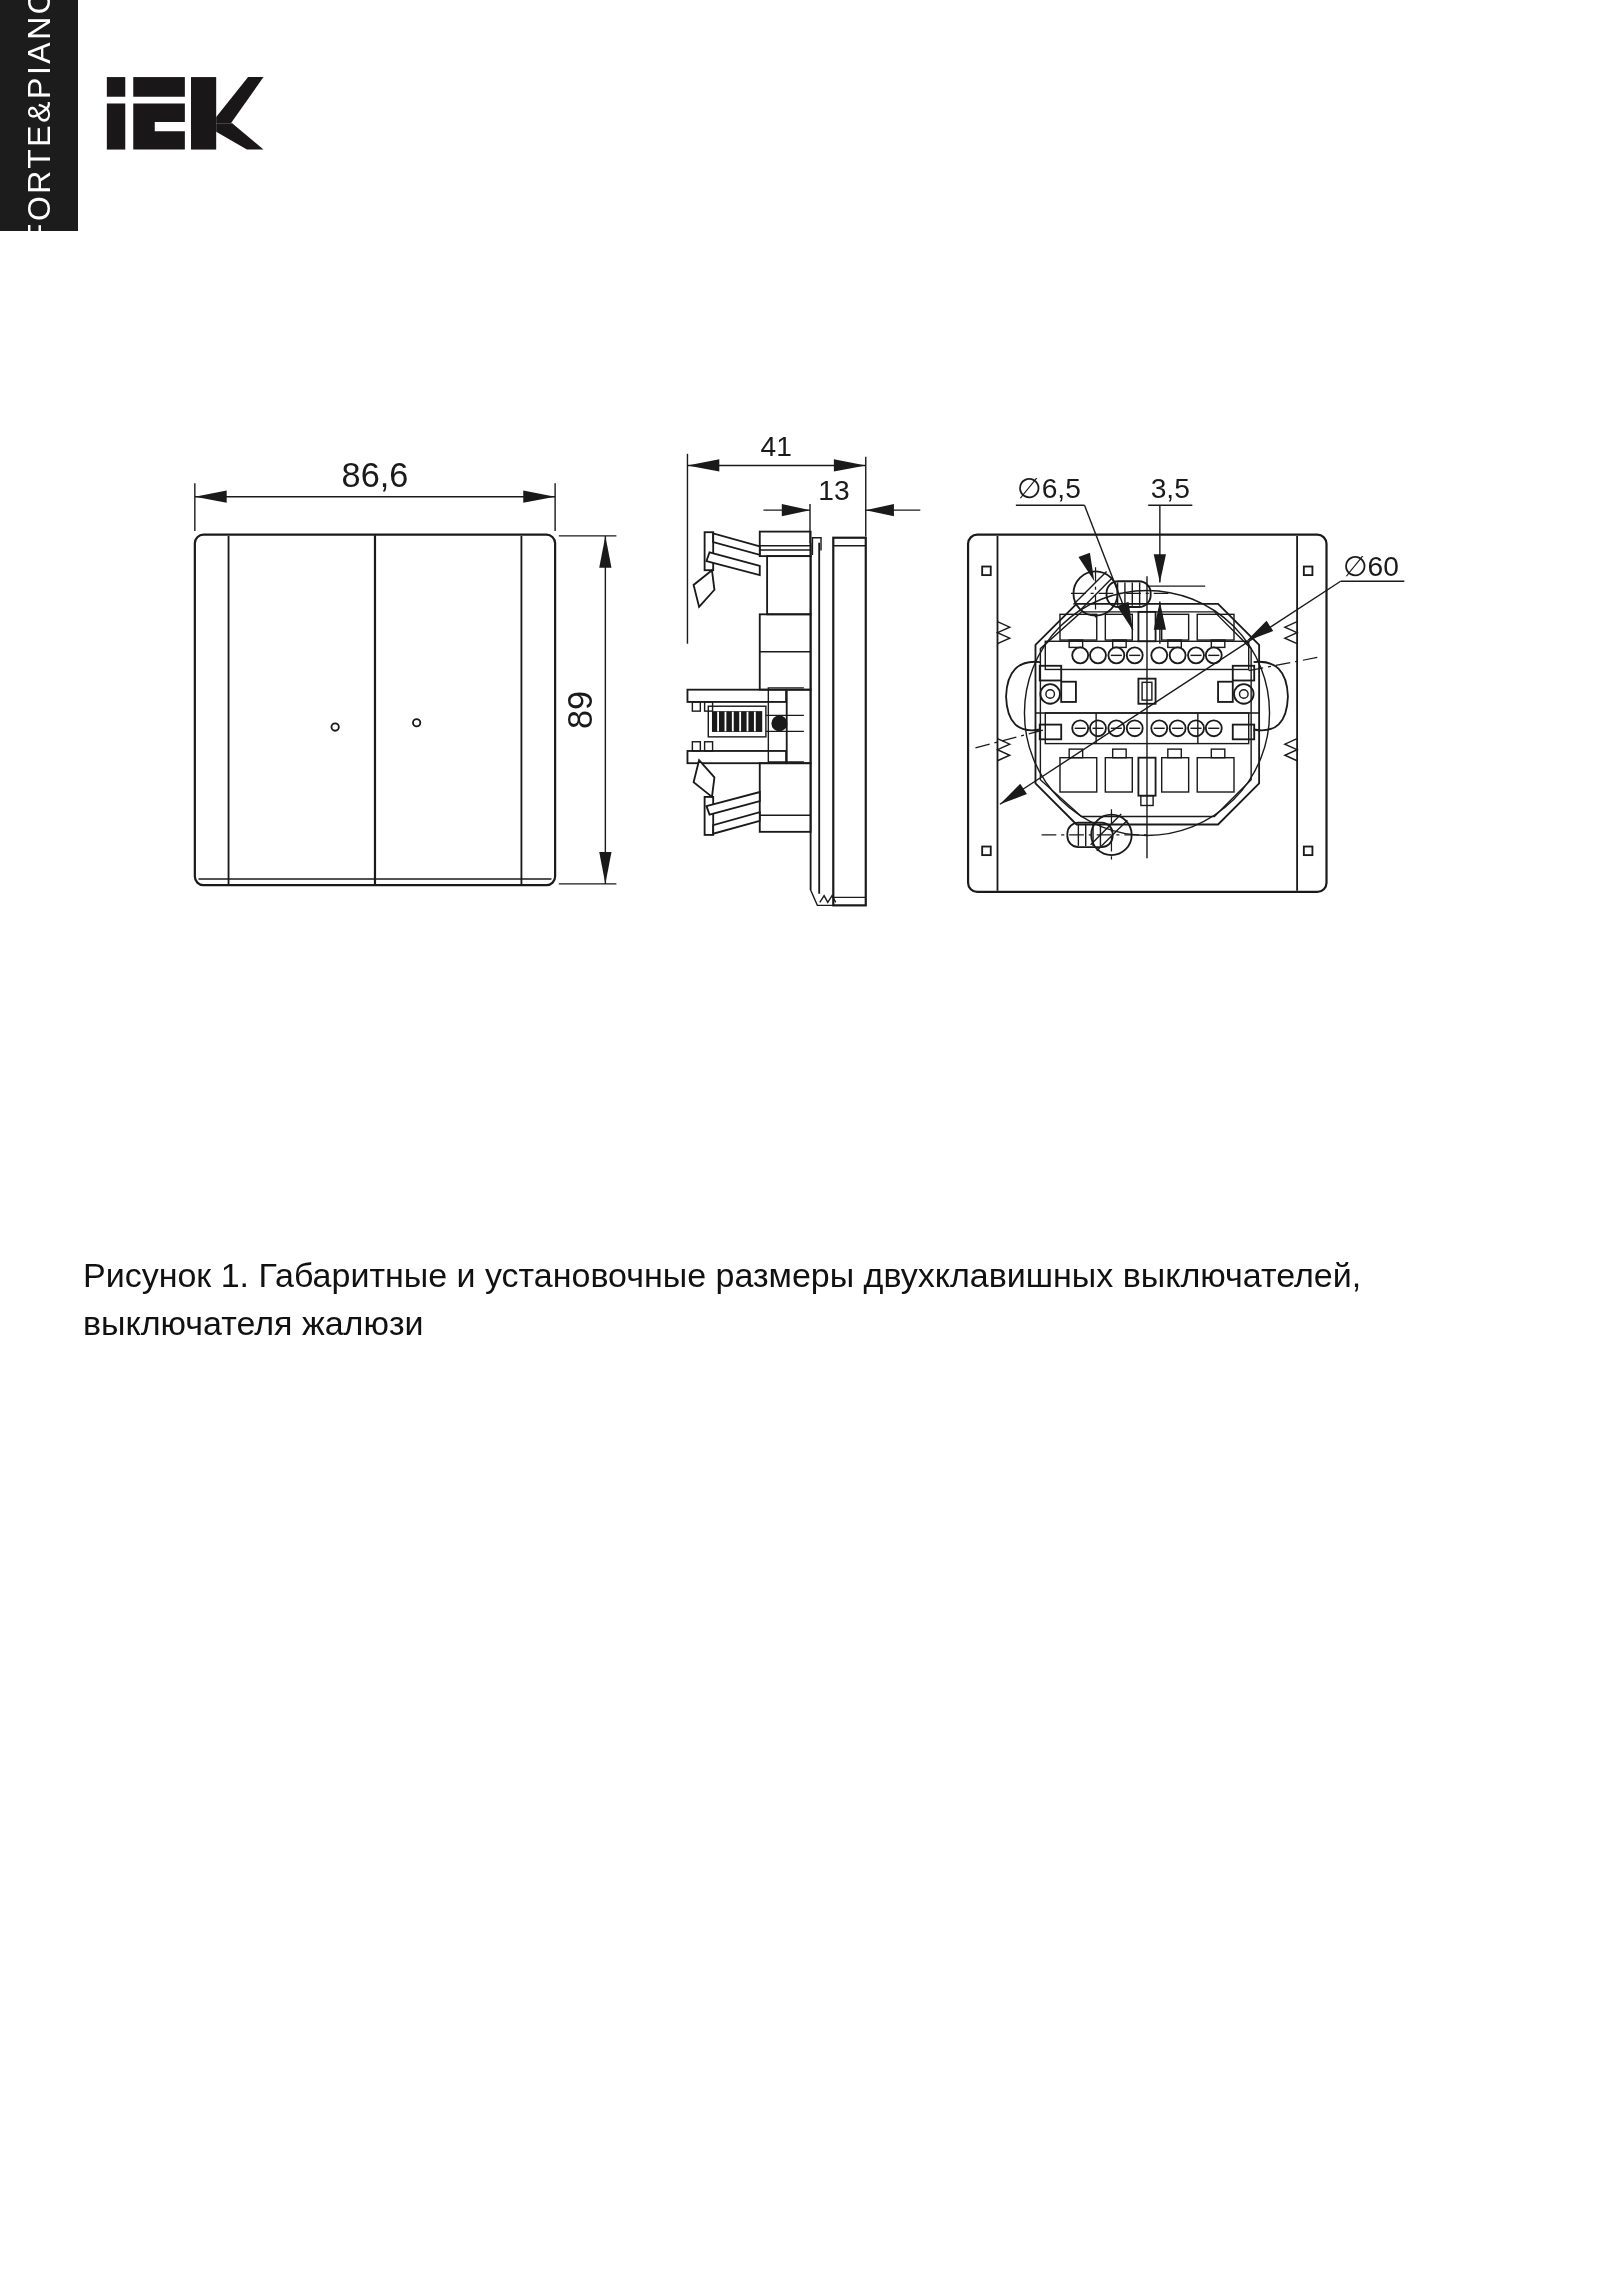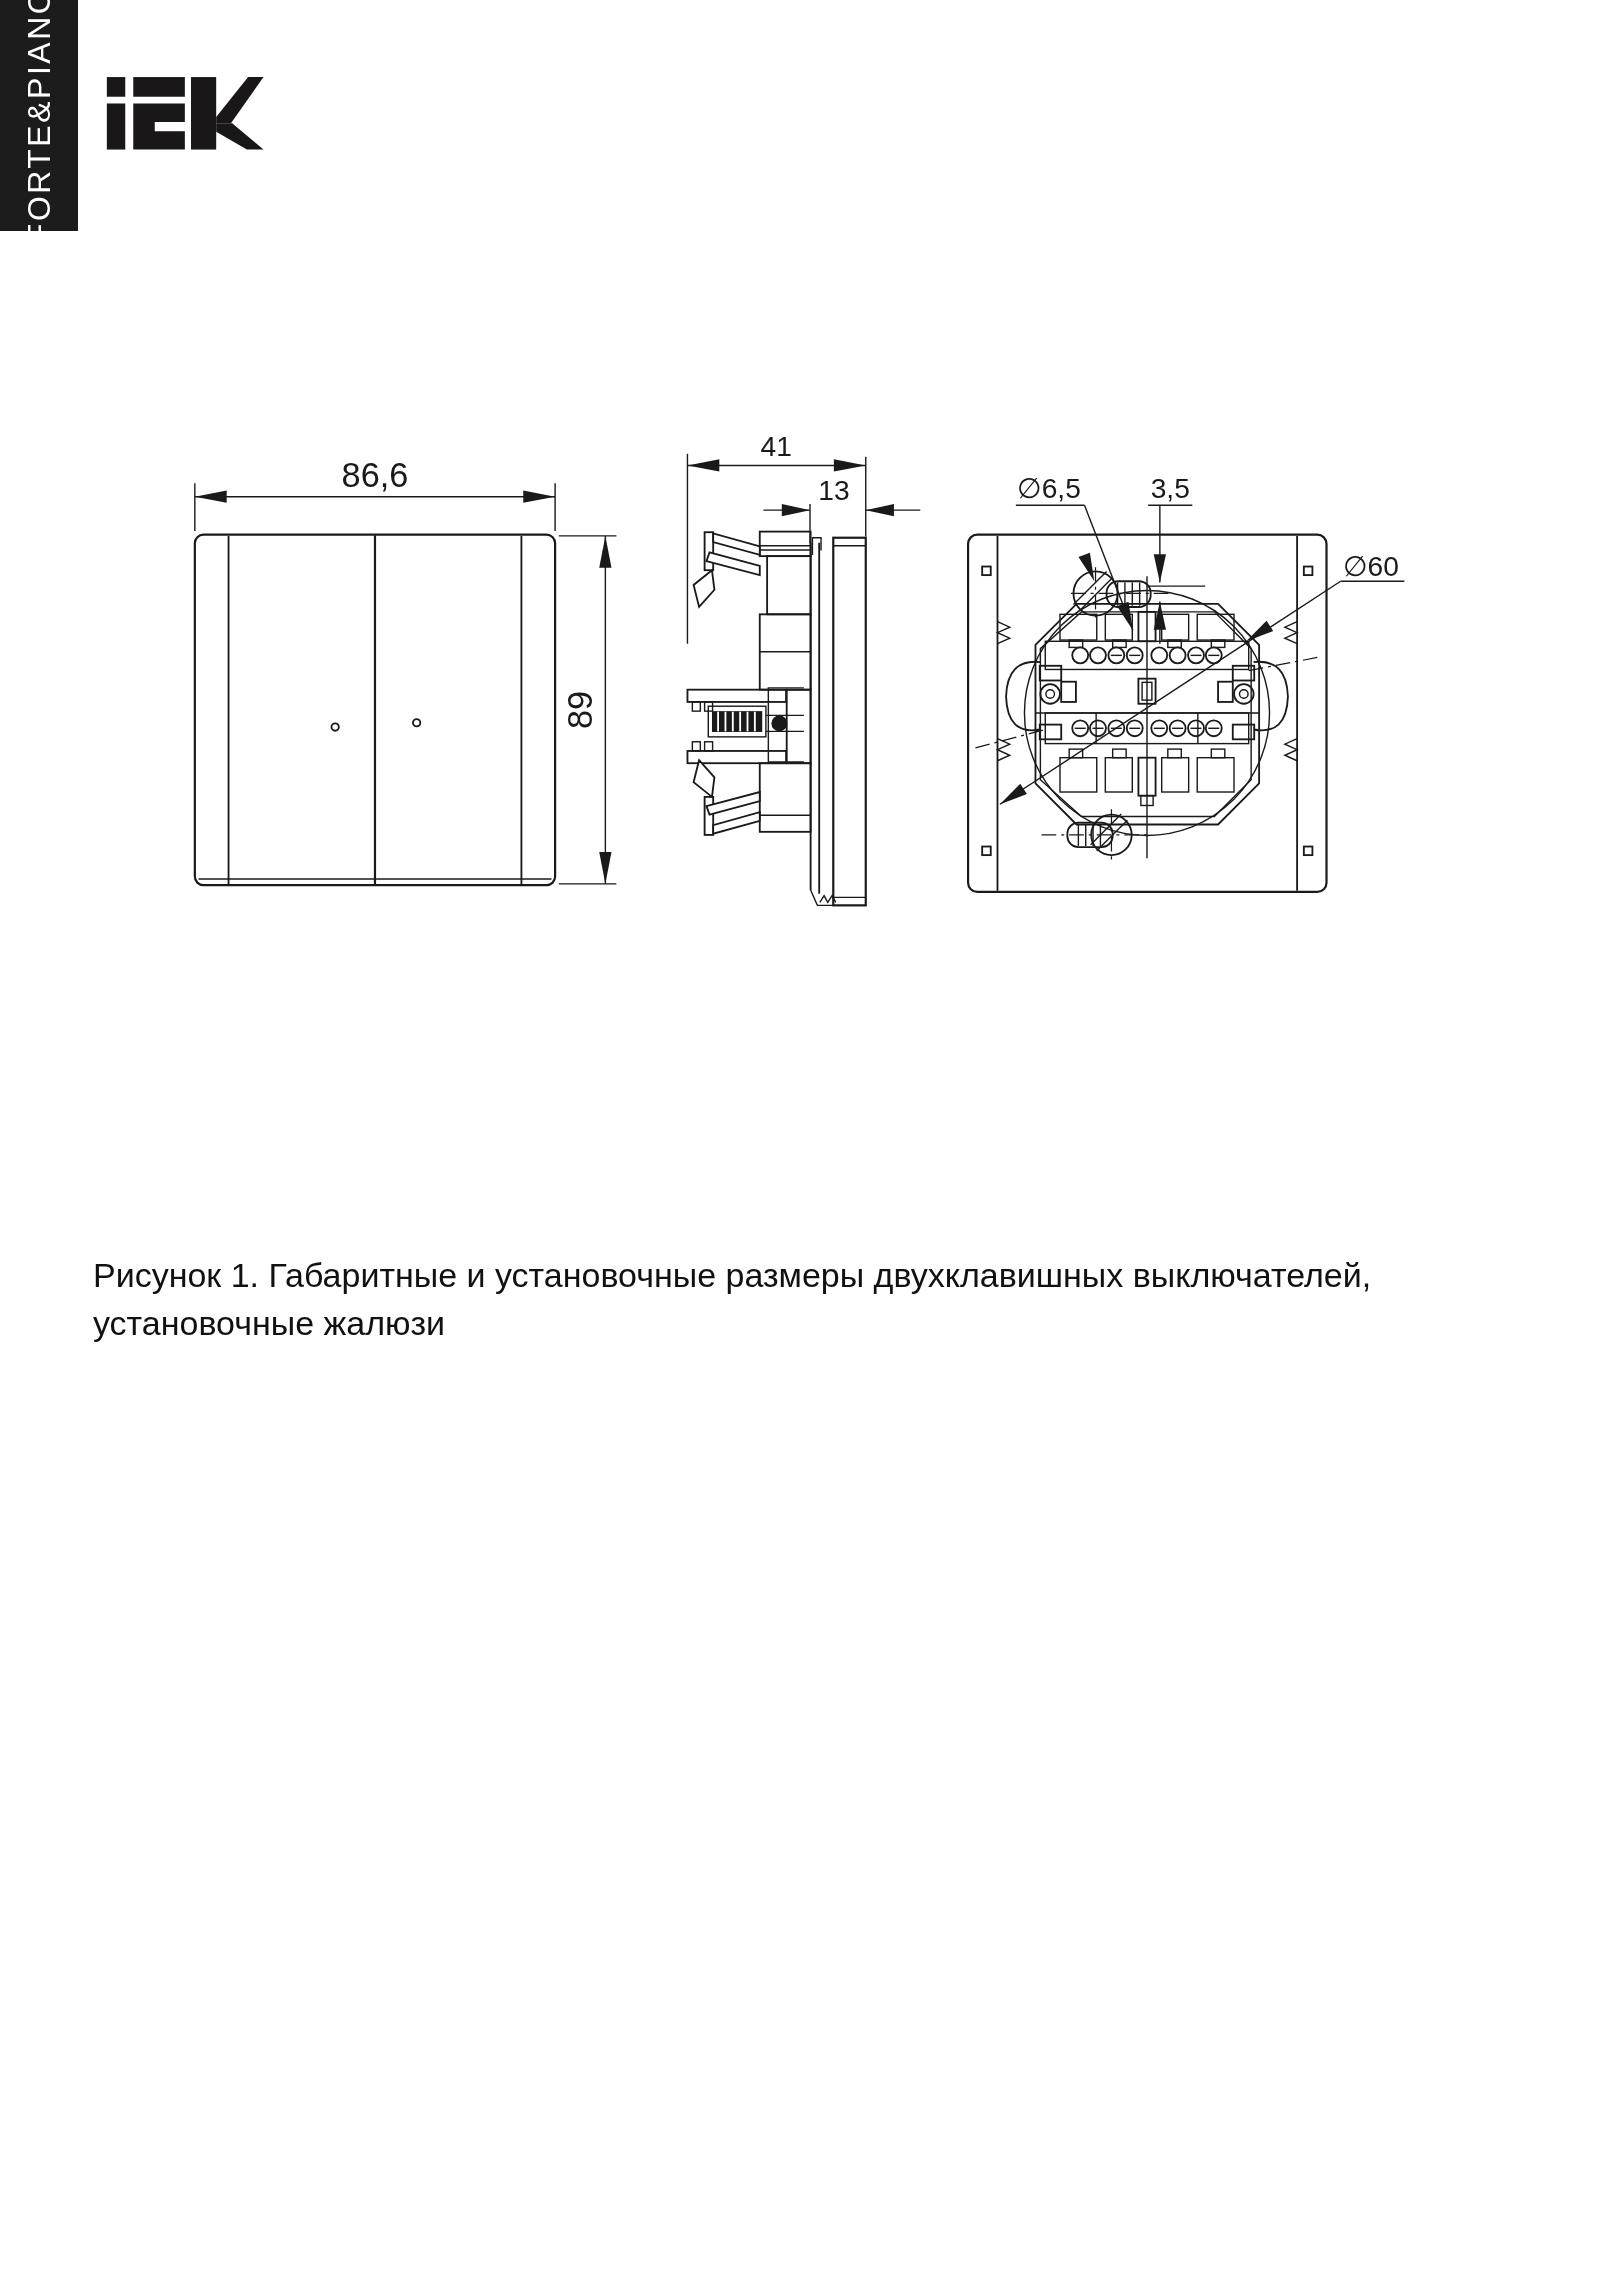--- a/index.html
+++ b/index.html
@@ -31,21 +31,21 @@
   .thick{stroke:#1a1a1a;stroke-width:3.6;fill:none;}
   .thin{stroke:#1a1a1a;stroke-width:2.3;fill:none;}
   .whiteln{stroke:#ffffff;stroke-width:3;fill:none;}
   .solid{fill:#1a1a1a;stroke:none;}
   .poly{fill:#ffffff;stroke:#1a1a1a;stroke-width:3;}
   .dash{stroke:#1a1a1a;stroke-width:2;fill:none;stroke-dasharray:24 8 5 8;}
   .dim-text{font-family:"Liberation Sans", sans-serif;font-size:46px;fill:#1a1a1a;}
   .dim-text-lg{font-family:"Liberation Sans", sans-serif;font-size:56px;fill:#1a1a1a;}
   
   .caption{
-    position:absolute;left:93px;top:1251px;width:1471px;
+    position:absolute;left:83px;top:1251px;width:1471px;
     color:#111111;
     font-size:34px;line-height:1.42;letter-spacing:0px;
   }
 </style>
 </head>
 <body>
 
 <div class="sidebar">
   <span class="sidebar-label">FORTE&amp;PIANO</span>
 </div>
@@ -334,15 +334,15 @@
       <line class="thin" x1="2188" y1="948" x2="2292" y2="948"></line>
       <line class="thin" x1="2188" y1="948" x2="1632" y2="1312"></line>
       <use href="#arrS" class="solid" transform="translate(2034,1046) rotate(147)"></use>
       <use href="#arrS" class="solid" transform="translate(1632,1312) rotate(147)"></use>
     </g>
   </g>
 </svg>
 
 <div class="caption">
   <span>Рисунок 1. Габаритные и установочные размеры двухклавишных выключателей,</span><br>
-  <span>установочные жалюзи</span>
+  <span>выключателя жалюзи</span>
 </div>
 
 
 </body></html>

